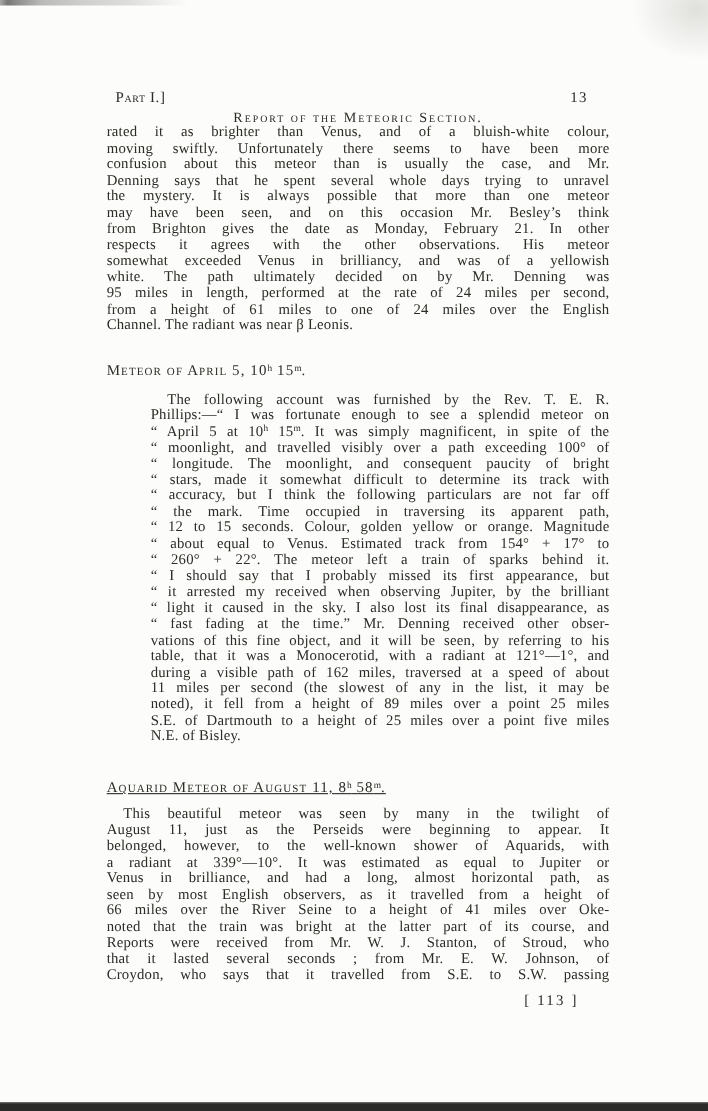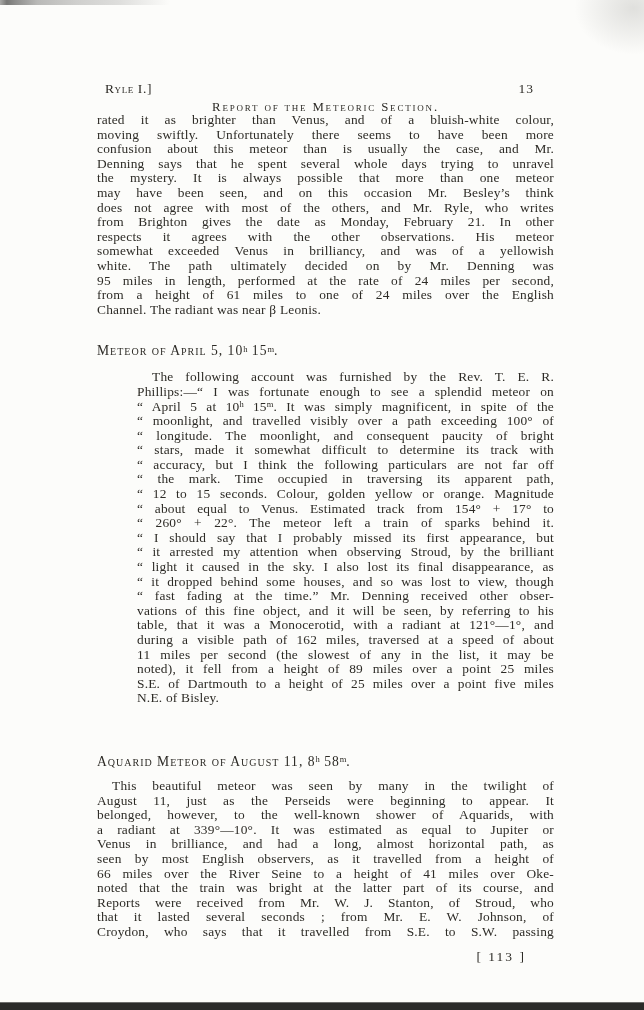--- a/index.html
+++ b/index.html
@@ -57,49 +57,48 @@
   .line .sup, .heading .sup {
     font-size: 8.5px; position: relative; top: -3.5px;
     letter-spacing: 0; font-variant: normal; line-height: 0;
   }
   .heading {
     margin: 0; font-weight: normal;
     font-size: 13.6px; line-height: 16px;
     font-variant: small-caps; letter-spacing: 1px;
   }
   #heading1 { margin-top: 26px; }
-  #heading2 { margin-top: 48px; }
+  #heading2 { margin-top: 31px; text-decoration: underline; }
   .footer {
     margin-top: 9px; text-align: right; position: relative; left: -28px;
     font-size: 13.5px; line-height: 15px; letter-spacing: 2px;
   }
 </style>
 </head>
 <body>
 
 <div class="page">
   <div class="artifact-top"></div>
   <div class="artifact-corner"></div>
 
   <div class="content">
 
     <div class="pageheader">
-      <span class="hdr-part">Ryle I.]</span>
+      <span class="hdr-part">Part I.]</span>
       <span class="hdr-title">Report of the Meteoric Section.</span>
       <span class="hdr-num">13</span>
     </div>
 
     <div class="para" id="para1">
         <div class="line">rated it as brighter than Venus, and of a bluish-white colour,</div>
         <div class="line">moving swiftly. Unfortunately there seems to have been more</div>
         <div class="line">confusion about this meteor than is usually the case, and Mr.</div>
         <div class="line">Denning says that he spent several whole days trying to unravel</div>
         <div class="line">the mystery. It is always possible that more than one meteor</div>
         <div class="line">may have been seen, and on this occasion Mr. Besley’s think</div>
-        <div class="line">does not agree with most of the others, and Mr. Ryle, who writes</div>
         <div class="line">from Brighton gives the date as Monday, February 21. In other</div>
         <div class="line">respects it agrees with the other observations. His meteor</div>
         <div class="line">somewhat exceeded Venus in brilliancy, and was of a yellowish</div>
         <div class="line">white. The path ultimately decided on by Mr. Denning was</div>
         <div class="line">95 miles in length, performed at the rate of 24 miles per second,</div>
         <div class="line">from a height of 61 miles to one of 24 miles over the English</div>
         <div class="line last">Channel. The radiant was near β Leonis.</div>
       </div>
 
     <h2 class="heading" id="heading1"><span>Meteor of April 5, 10</span><span class="sup">h</span><span> 15</span><span class="sup">m</span><span>.</span></h2>
@@ -110,23 +109,22 @@
         <div class="line"><span>“ April 5 at 10</span><span class="sup">h</span><span> 15</span><span class="sup">m</span><span>. It was simply magnificent, in spite of the</span></div>
         <div class="line">“ moonlight, and travelled visibly over a path exceeding 100° of</div>
         <div class="line">“ longitude. The moonlight, and consequent paucity of bright</div>
         <div class="line">“ stars, made it somewhat difficult to determine its track with</div>
         <div class="line">“ accuracy, but I think the following particulars are not far off</div>
         <div class="line">“ the mark. Time occupied in traversing its apparent path,</div>
         <div class="line">“ 12 to 15 seconds. Colour, golden yellow or orange. Magnitude</div>
         <div class="line">“ about equal to Venus. Estimated track from 154° + 17° to</div>
         <div class="line">“ 260° + 22°. The meteor left a train of sparks behind it.</div>
         <div class="line">“ I should say that I probably missed its first appearance, but</div>
-        <div class="line">“ it arrested my attention when observing Stroud, by the brilliant</div>
+        <div class="line">“ it arrested my received when observing Jupiter, by the brilliant</div>
         <div class="line">“ light it caused in the sky. I also lost its final disappearance, as</div>
-        <div class="line">“ it dropped behind some houses, and so was lost to view, though</div>
         <div class="line">“ fast fading at the time.” Mr. Denning received other obser-</div>
         <div class="line">vations of this fine object, and it will be seen, by referring to his</div>
         <div class="line">table, that it was a Monocerotid, with a radiant at 121°—1°, and</div>
         <div class="line">during a visible path of 162 miles, traversed at a speed of about</div>
         <div class="line">11 miles per second (the slowest of any in the list, it may be</div>
         <div class="line">noted), it fell from a height of 89 miles over a point 25 miles</div>
         <div class="line">S.E. of Dartmouth to a height of 25 miles over a point five miles</div>
         <div class="line last">N.E. of Bisley.</div>
       </div>
 

